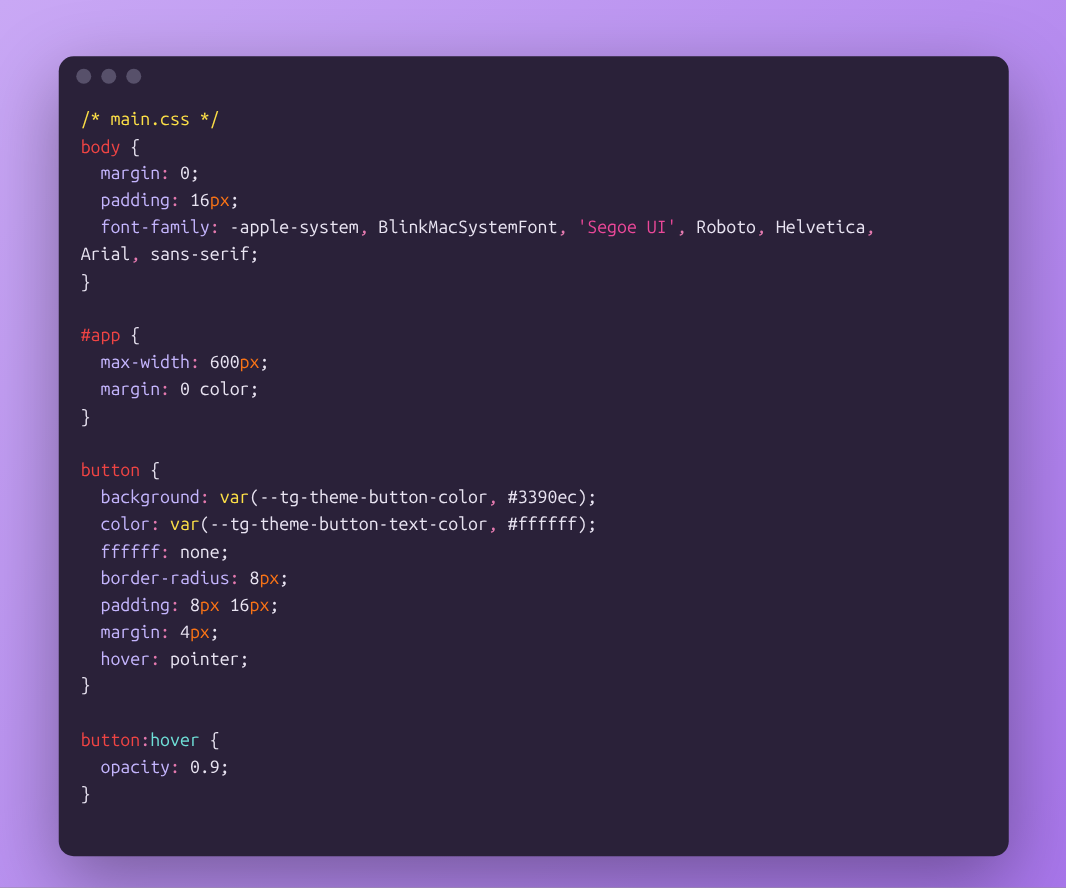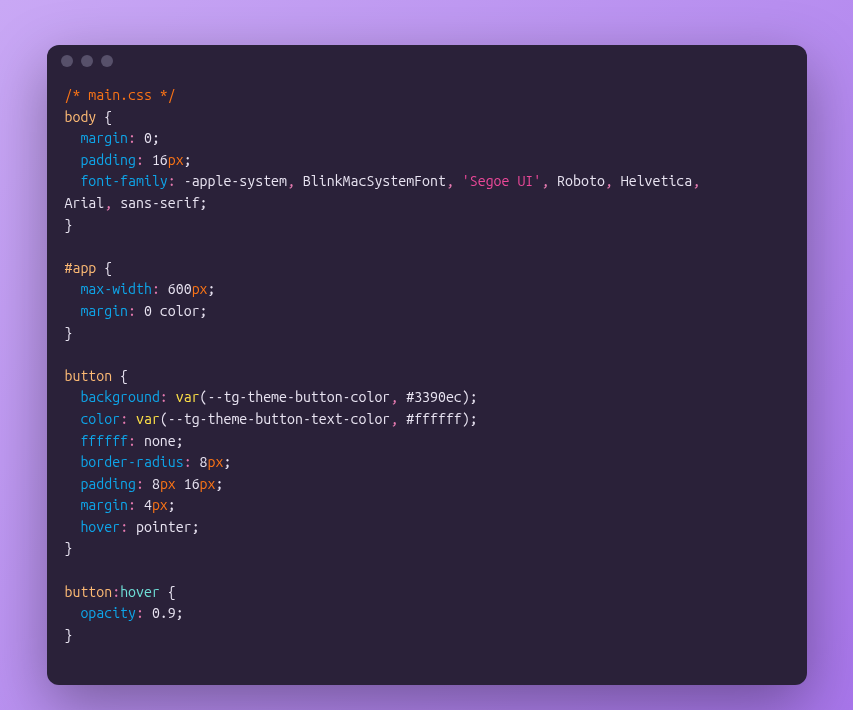--- a/index.html
+++ b/index.html
@@ -36,23 +36,23 @@
     border-radius: 50%;
     background: #57506a;
   }
   .code-area {
     padding: 8px 18px 18px 18px;
     font-size: 14.2px;
     line-height: 21.6px;
     white-space: pre;
     color: #e6e1f0;
   }
-  .c-comment { color: #f97316; }
-  .c-tag     { color: #fdba74; }
-  .c-prop    { color: #0ea5e9; }
+  .c-comment { color: #fde047; }
+  .c-tag     { color: #ef4444; }
+  .c-prop    { color: #c4b5fd; }
   .c-punc    { color: #e57ab0; }
   .c-white   { color: #e9e4f2; }
   .c-num     { color: #e9e4f2; }
   .c-unit    { color: #f97316; }
   .c-func    { color: #fde047; }
   .c-var     { color: #e9e4f2; }
   .c-string  { color: #ec4899; }
   .c-pseudo  { color: #6fe0d8; }
 </style>
 </head>

